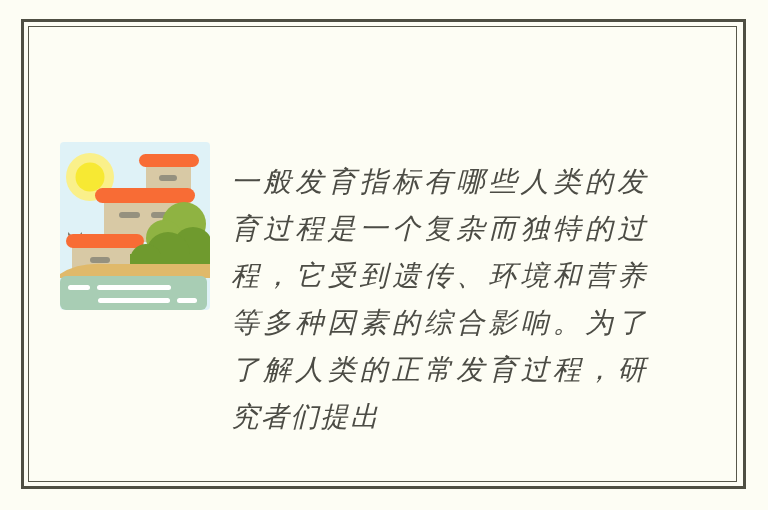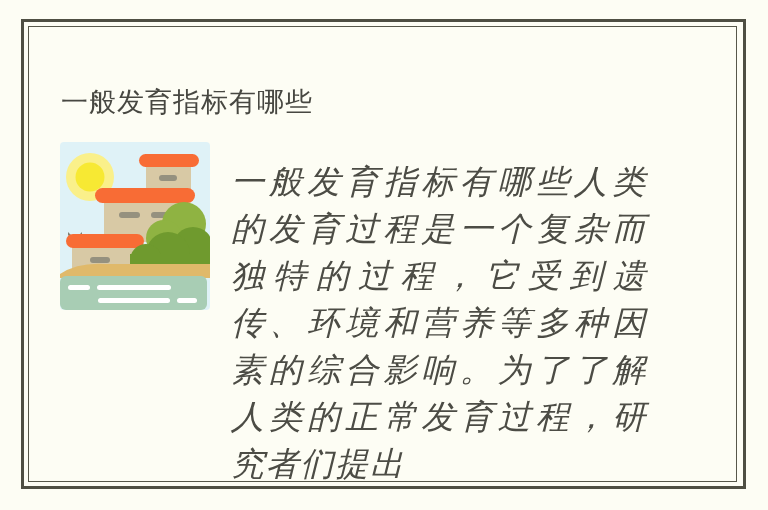--- a/index.html
+++ b/index.html
@@ -68,38 +68,37 @@
   }
   #illustration svg { display: block; }
 
   
   #article-body {
     position: absolute;
     left: 231px;
     top: 158px;
     width: 416px;
     font-family: "DejaVu Serif", "Liberation Serif", serif;
-    font-size: 33px;
+    font-size: 28px;
     line-height: 47px;
     color: #4c4c45;
     letter-spacing: 1.8px;
     text-align: justify;
     text-justify: inter-character;
     font-style: italic;
   }
 </style>
 </head>
 <body>
 
 <div id="page">
 
   <div id="frame-outer"></div>
   <div id="frame-inner"></div>
 
-  <h1 id="page-title">一般发育指标有哪些</h1>
 
   <div id="illustration">
     <svg width="150" height="168" viewBox="0 0 150 168" xmlns="http://www.w3.org/2000/svg">
 
       <rect x="0" y="0" width="150" height="168" fill="#dff2f7"></rect>
 
       <g>
         <circle cx="30" cy="35" r="24" fill="#faf08a"></circle>
         <circle cx="30" cy="35" r="14.5" fill="#f7e933"></circle>
       </g>

